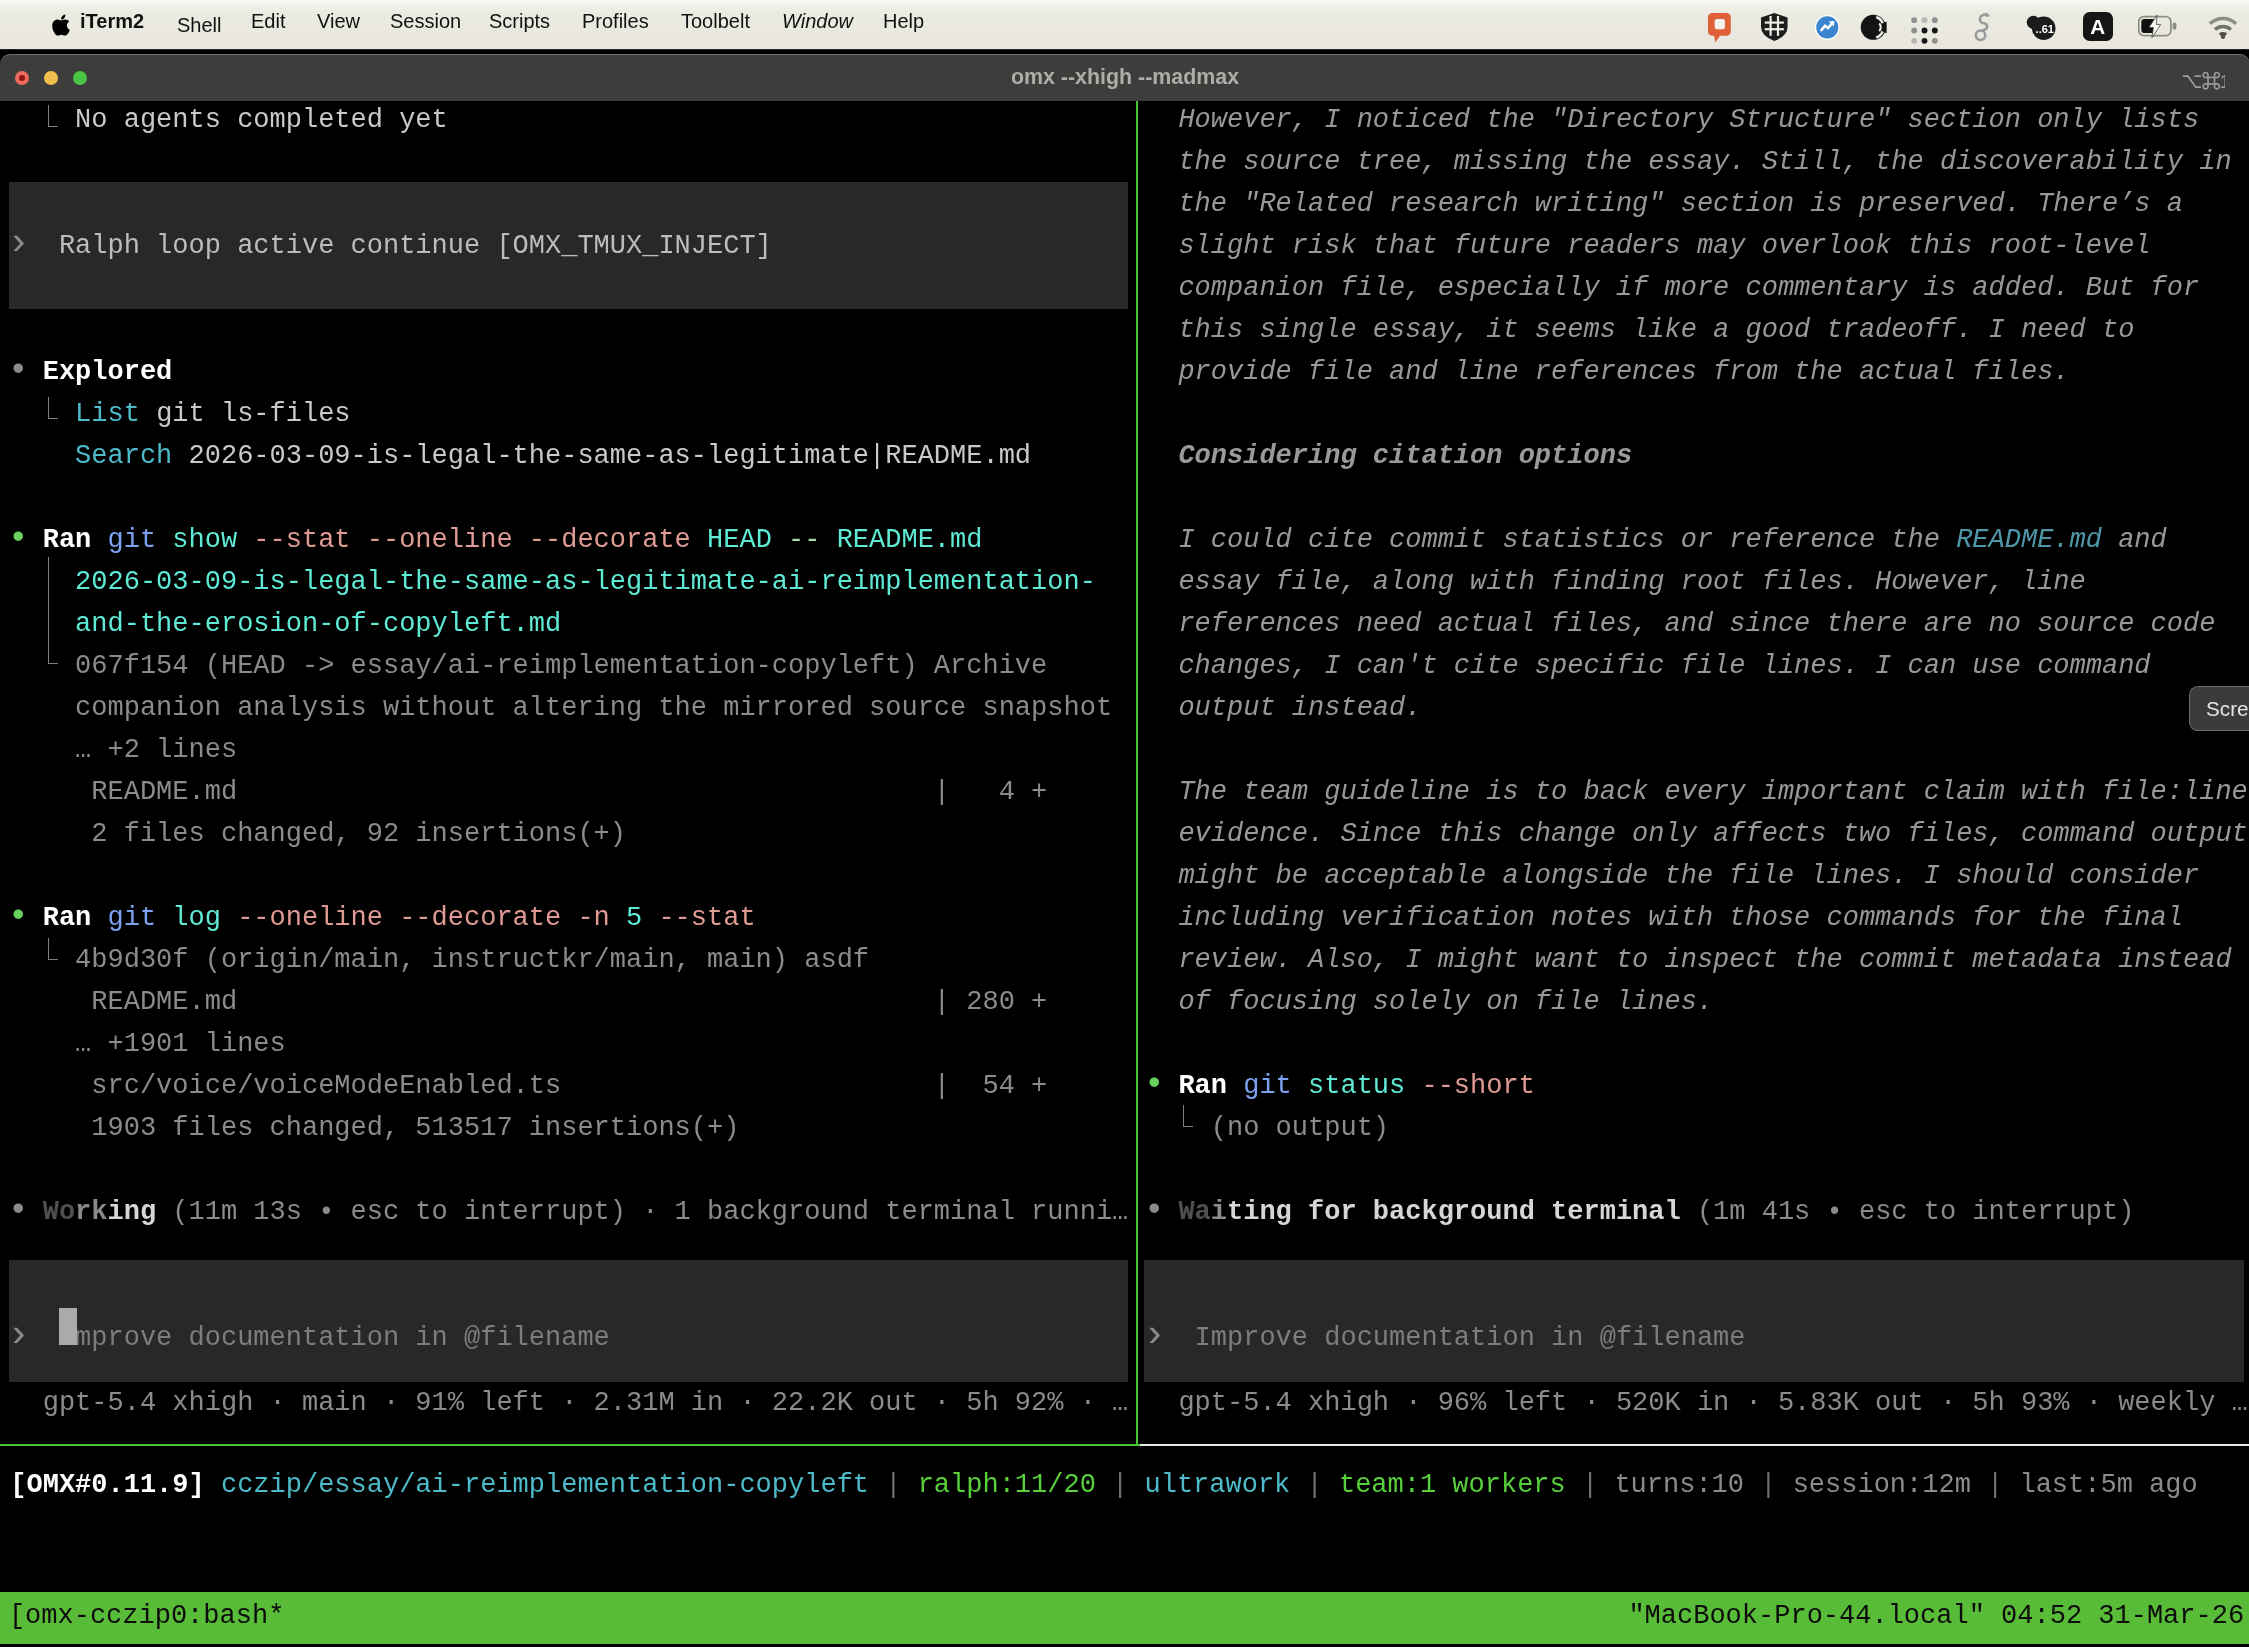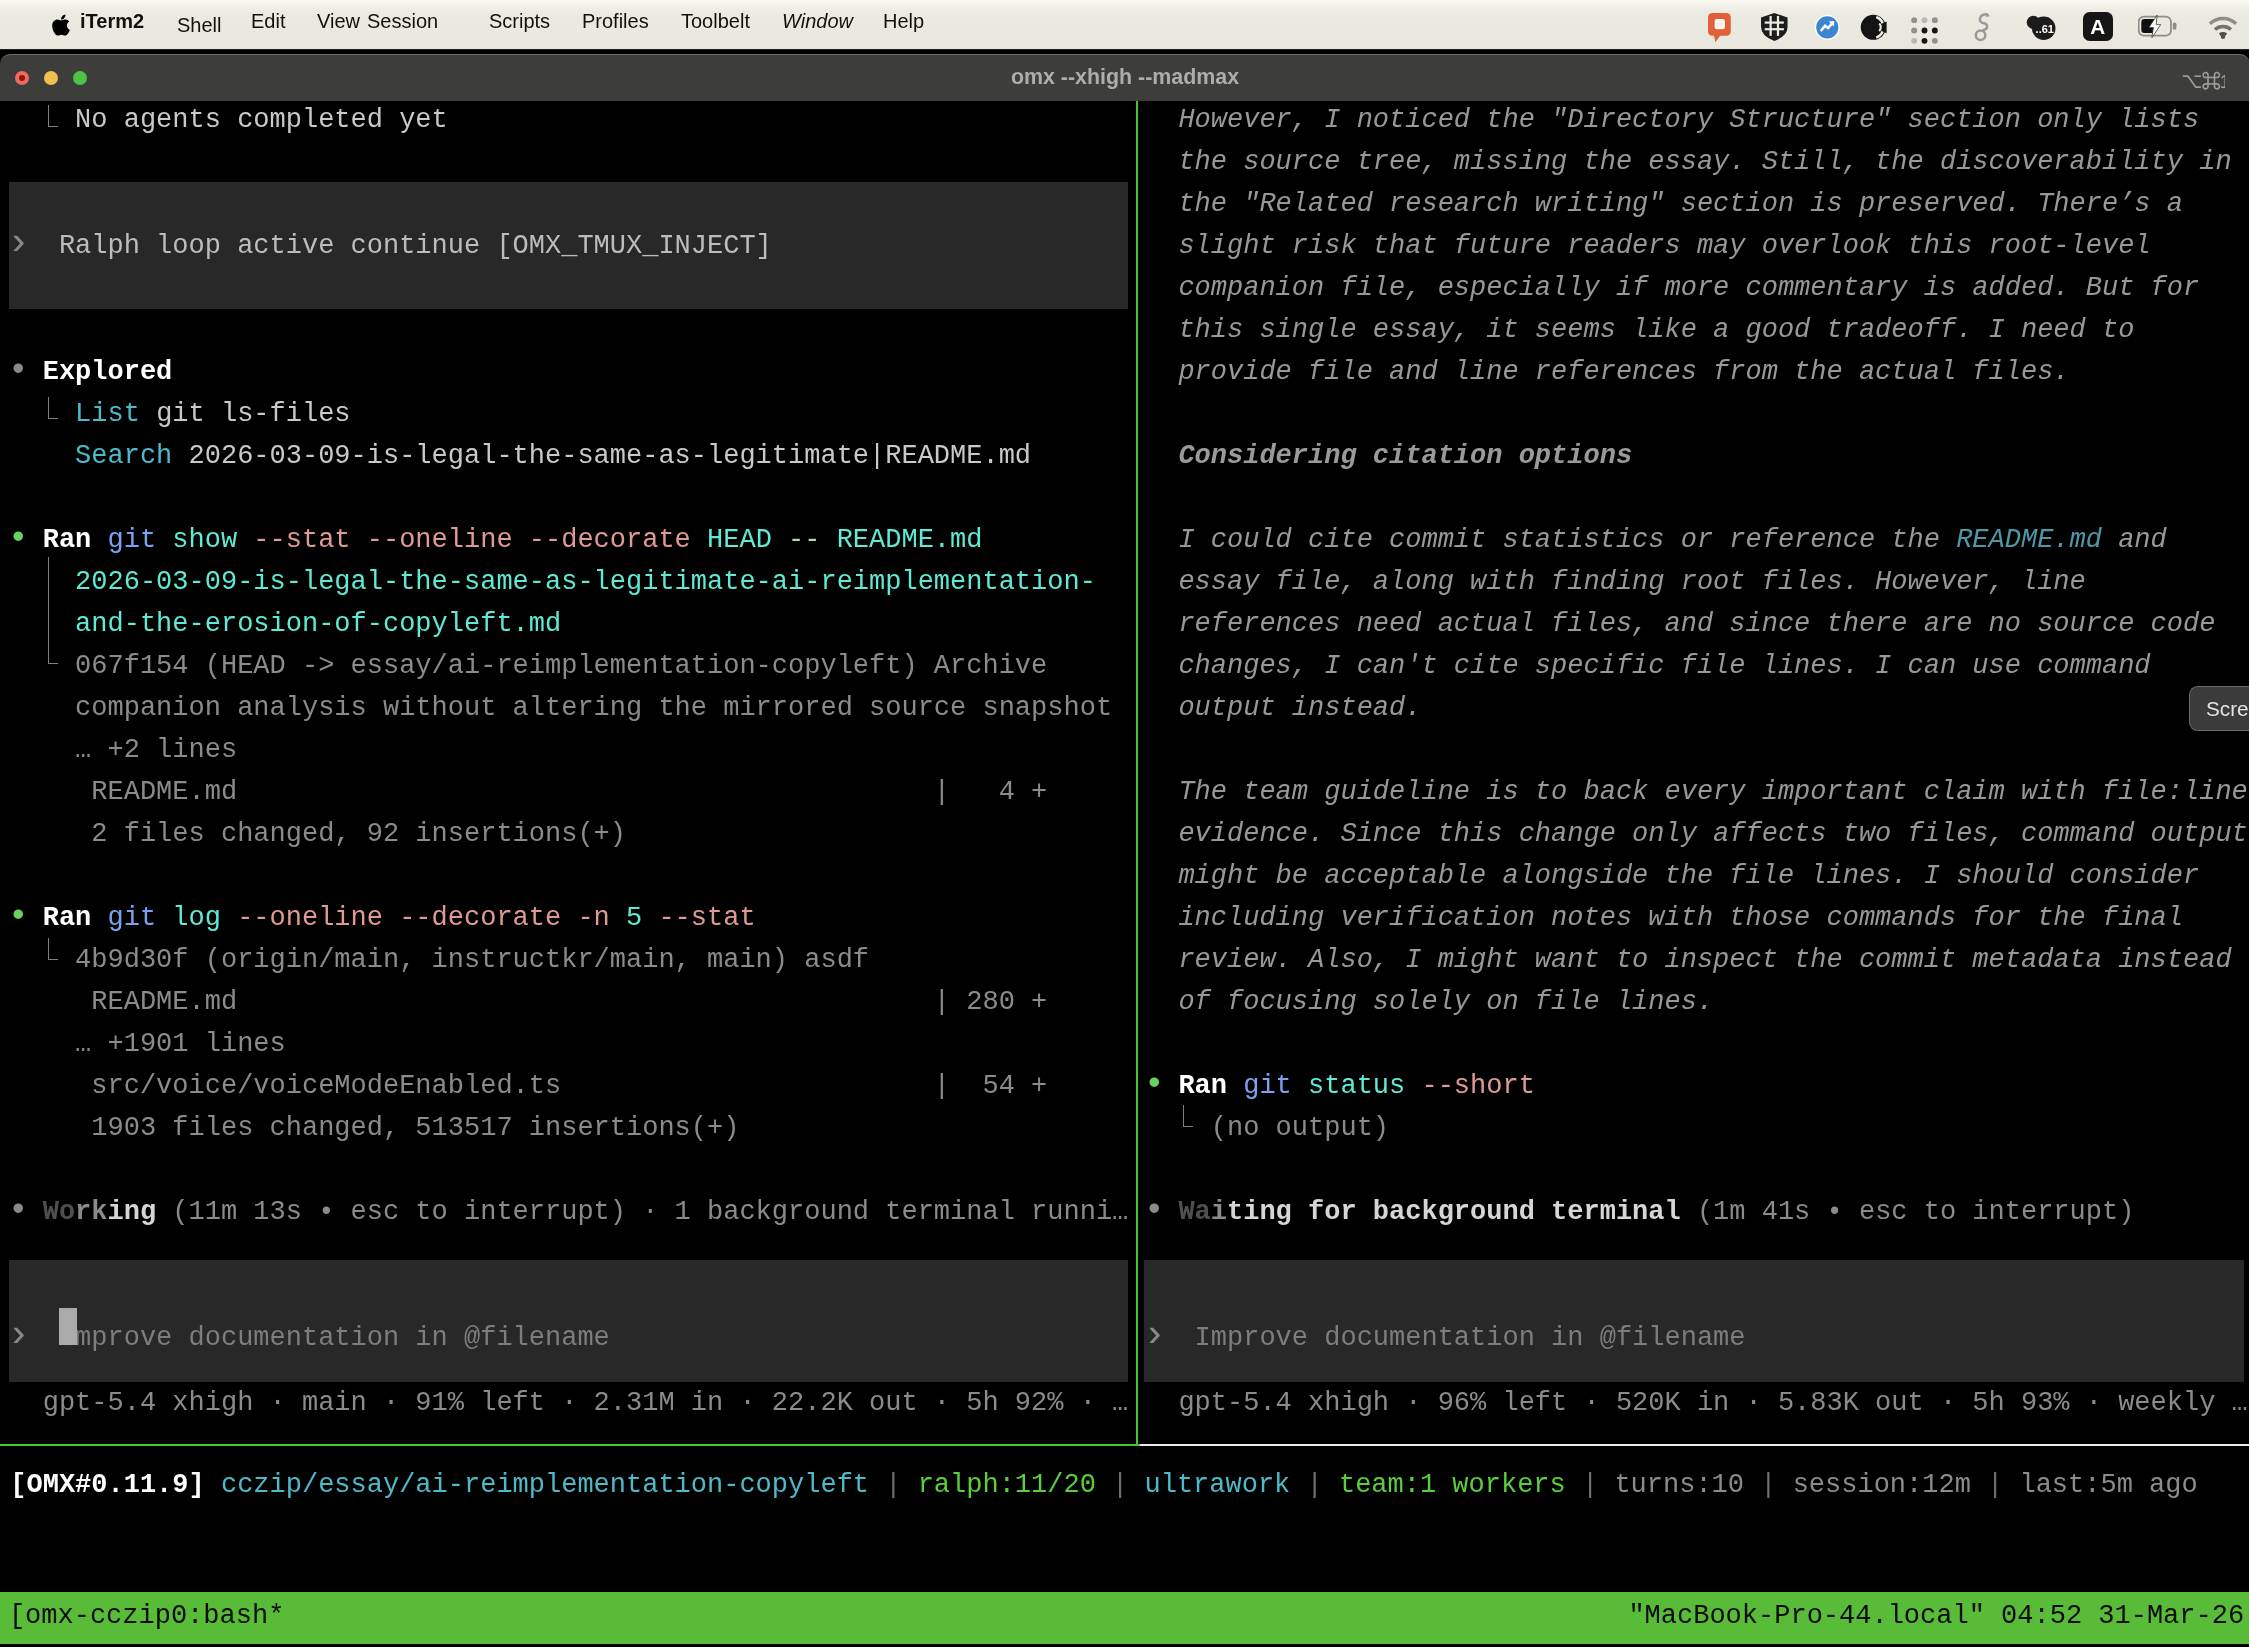--- a/index.html
+++ b/index.html
@@ -20,21 +20,21 @@
 <body>
 
 <div style="position:absolute;left:0;top:0;width:2250px;height:50px;background:linear-gradient(180deg,#fbfaf6 0,#f0efe7 7.4px,#ebeae1 14.8px,#e9e7dd 100%);border-bottom:1.5px solid #232323;color:#111;font-size:20px;">
   <svg style="position:absolute;left:51px;top:12.5px" width="20" height="24" viewBox="0 0 384 512">
       <path fill="#000" d="M318.7 268.7c-.2-36.7 16.4-64.4 50-84.8-18.8-26.9-47.2-41.7-84.7-44.6-35.5-2.7-74.3 20.7-88.5 20.7-15 0-49.4-19.7-76.4-19.7C63.3 141.2 4 184.8 4 273.5q0 39.3 14.4 81.2c12.8 36.7 59 126.7 107.2 125.2 25.2-.6 43-17.9 75.8-17.9 31.8 0 48.3 17.9 76.4 17.9 48.6-.7 90.4-82.5 102.6-119.3-65.2-30.7-61.7-90-61.7-91.9zm-56.6-164.2c27.3-32.4 24.8-61.9 24-72.5-24.1 1.4-52 16.4-67.9 34.9-17.5 19.8-27.8 44.3-25.6 71.9 26.1 2 49.9-11.4 69.5-34.3z"></path>
     </svg>
   <span style="position:absolute;left:80px;top:10.3px;font-weight:bold;">iTerm2</span>
     <span style="position:absolute;left:177px;top:14px;">Shell</span>
     <span style="position:absolute;left:251px;top:10.3px;">Edit</span>
     <span style="position:absolute;left:317px;top:10.3px;">View</span>
-    <span style="position:absolute;left:367px;top:10.3px;">Session</span>
+    <span style="position:absolute;left:390px;top:10.3px;">Session</span>
     <span style="position:absolute;left:489px;top:10.3px;">Scripts</span>
     <span style="position:absolute;left:582px;top:10.3px;">Profiles</span>
     <span style="position:absolute;left:681px;top:10.3px;">Toolbelt</span>
     <span style="position:absolute;left:782px;top:10.3px;font-style:italic;">Window</span>
     <span style="position:absolute;left:883px;top:10.3px;">Help</span>
 
   <svg style="position:absolute;left:1708px;top:13.3px" width="25" height="29.5" viewBox="0 0 34 40">
     <rect x="0" y="0" width="31" height="31" rx="6" fill="#e0603a"></rect>
     <rect x="9" y="8" width="14" height="14" rx="3" fill="#f3f2ec"></rect>
     <polygon points="8,30 17,30 10,40" fill="#e0603a"></polygon>

